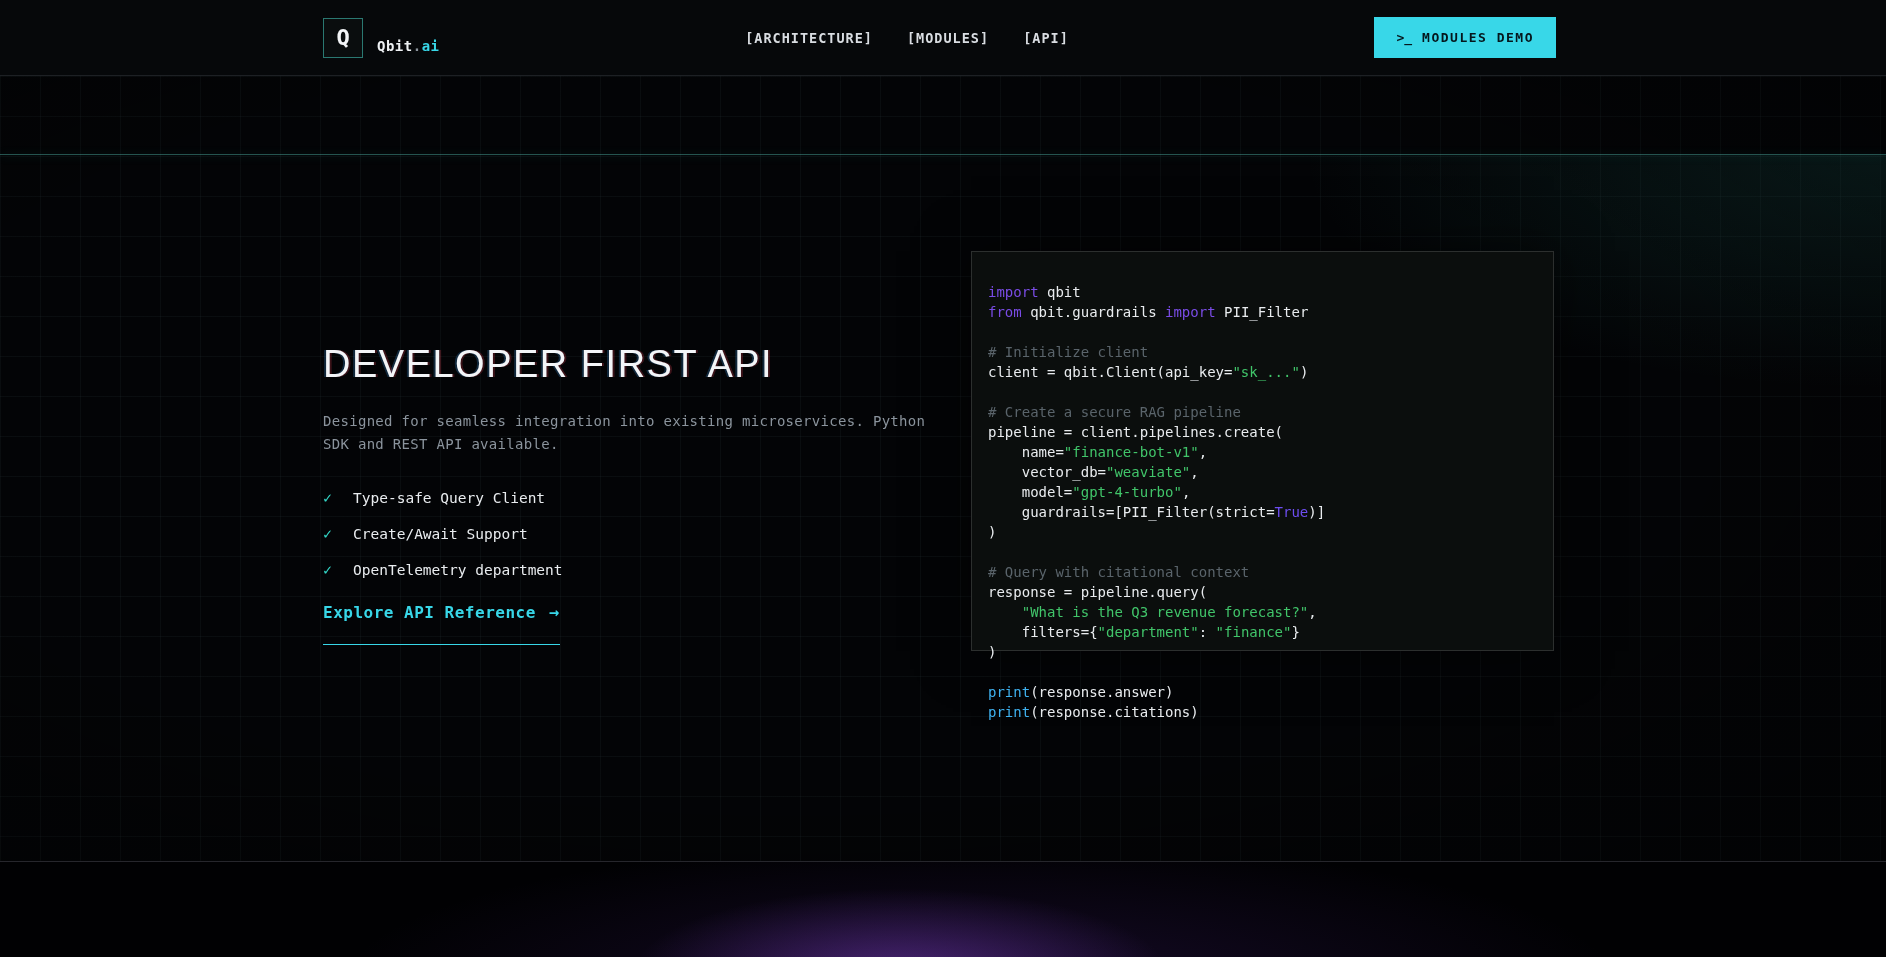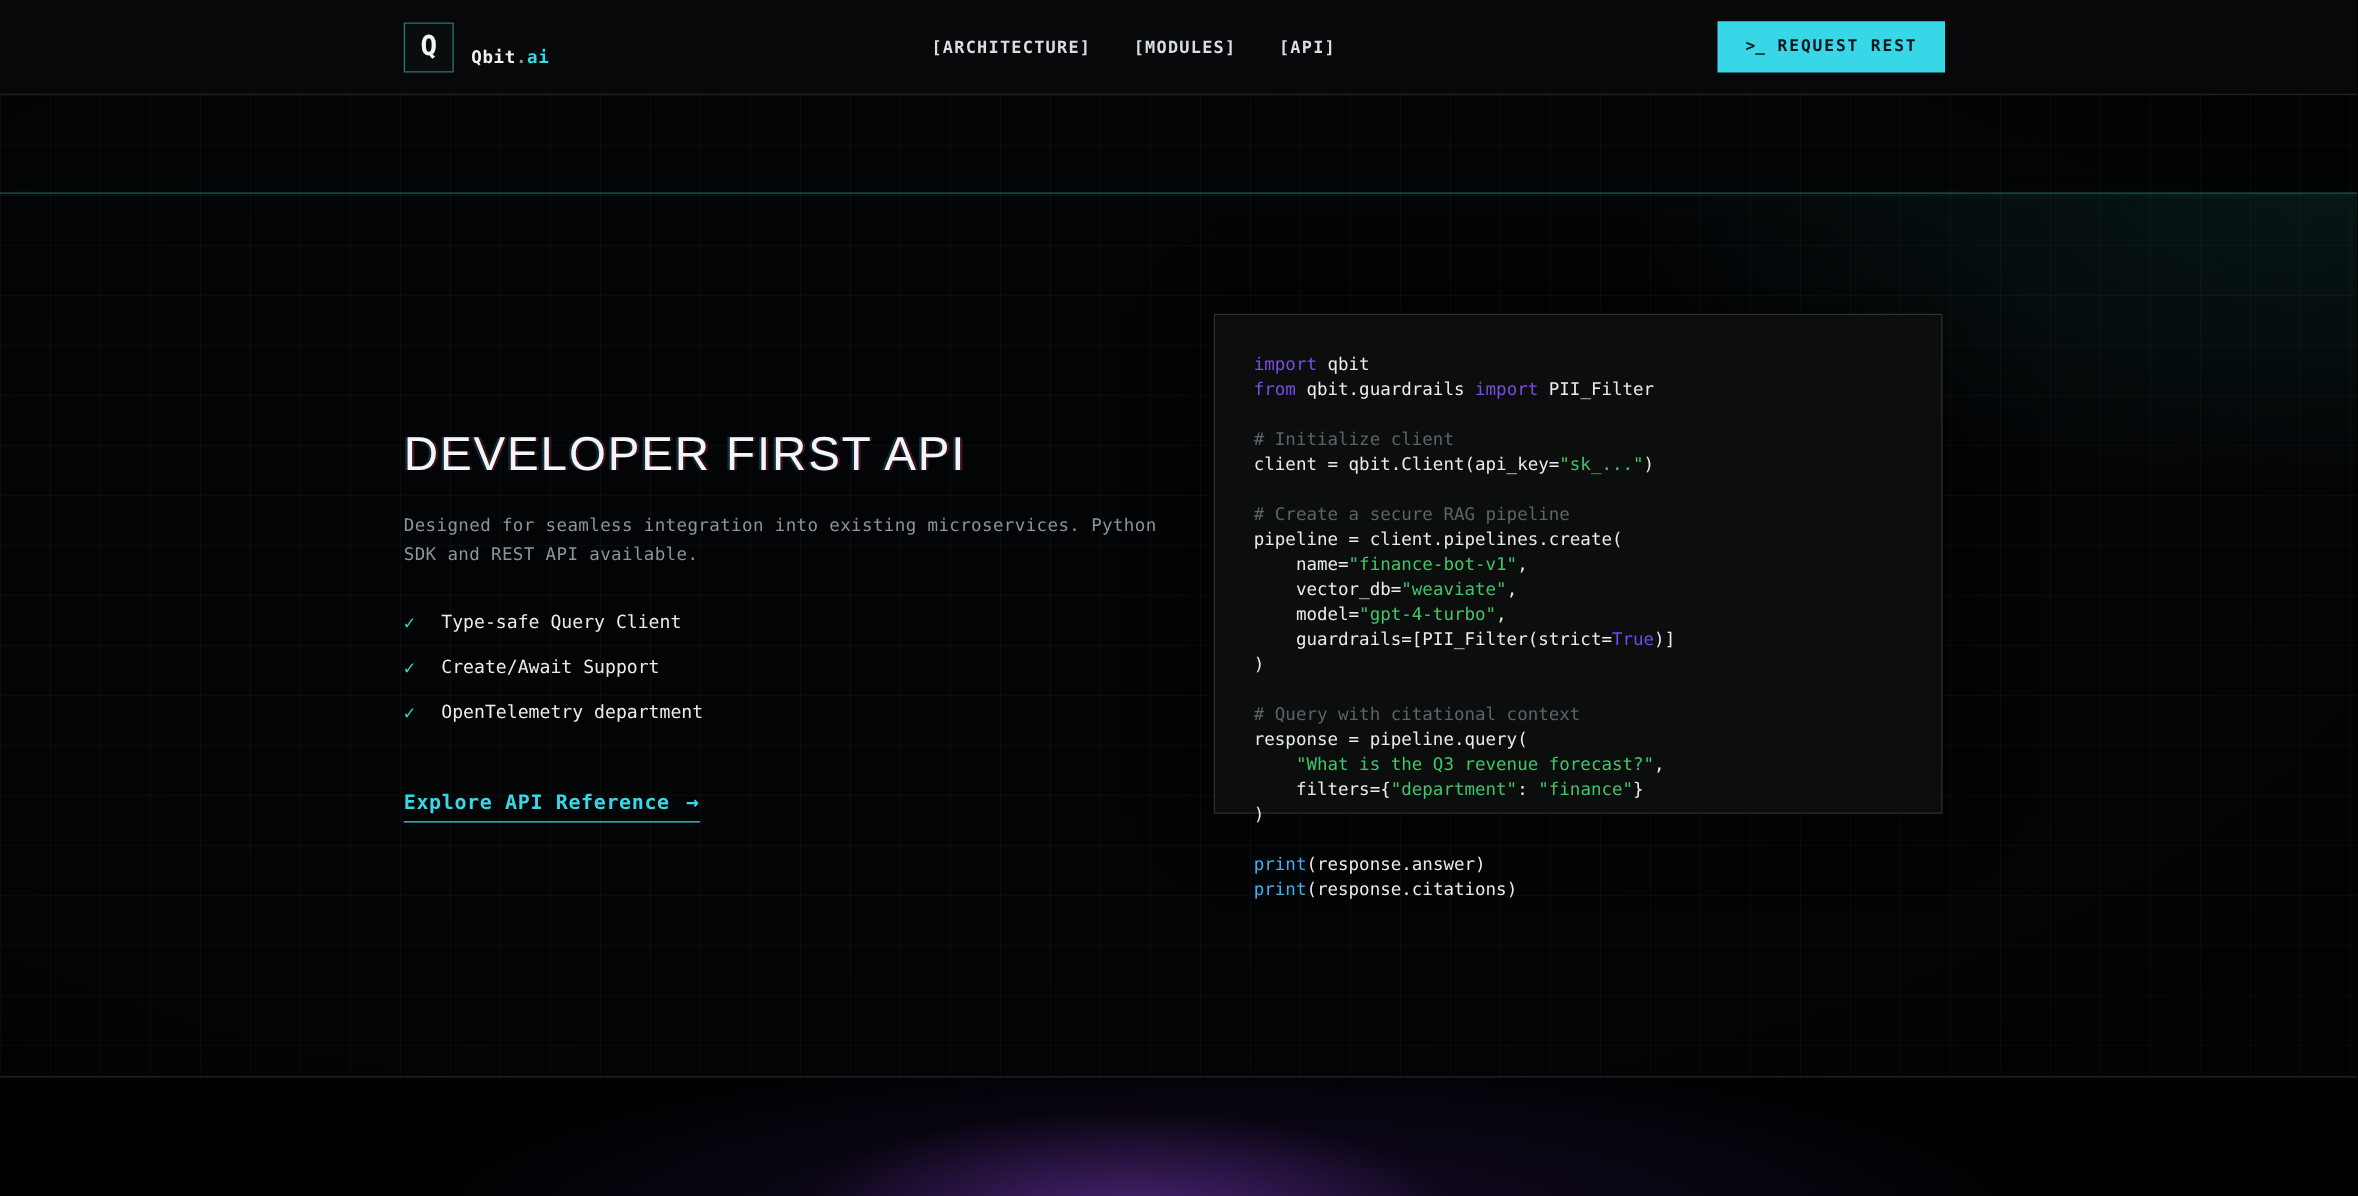--- a/index.html
+++ b/index.html
@@ -67,30 +67,30 @@
     text-shadow:2px 0 0 rgba(255,70,90,0.22), -2px 0 0 rgba(70,170,255,0.22);
   }
   .hero-desc { margin:26px 0 0; font-size:14px; line-height:23px; color:#8b949d; letter-spacing:0.3px; }
   .feature-list { list-style:none; margin:32px 0 0; padding:0; }
   .feature-list li {
     display:flex; align-items:center; gap:21px; height:20px; margin-bottom:16px;
     font-size:14.5px; color:#e9ecef;
   }
   .check { color:var(--accent-teal); font-size:15px; }
   .api-link {
-    display:inline-flex; gap:13px; margin-top:36px; padding-bottom:5px;
+    display:inline-flex; align-items:center; gap:13px; margin-top:6px; padding-bottom:22px;
     border-bottom:1px solid var(--accent-cyan); color:var(--accent-cyan);
     font-weight:bold; font-size:16px; letter-spacing:0.5px; cursor:pointer; text-decoration:none;
   }
   .api-arrow { font-size:17px; }
 
   
   .code-panel {
     position:absolute; left:971px; top:251px; width:583px; height:400px; box-sizing:border-box;
-    background:#0b0e0d; border:1px solid #2c2f2e; padding:30px 18px 0 31px;
+    background:#0b0e0d; border:1px solid #2c2f2e; padding:30px 18px 0 16px;
     box-shadow:0 0 50px rgba(0,0,0,0.55); z-index:4;
   }
   .code-block { margin:0; }
   .code-line { font-size:14px; line-height:20px; white-space:pre; color:#e9ecef; }
   .tok-pl { color:#e9ecef; }
   .tok-kw { color:var(--kw); }
   .tok-st { color:var(--st); }
   .tok-fn { color:var(--fn);text-align:center; }
   .tok-bo { color:var(--bo); }
   .tok-co { color:var(--co); }
@@ -126,21 +126,21 @@
     </div>
 
     <nav class="main-nav">
         <a class="nav-link">[ARCHITECTURE]</a>
         <a class="nav-link">[MODULES]</a>
         <a class="nav-link">[API]</a>
       </nav>
 
     <button class="cta">
       <span class="cta-icon">&gt;_</span>
-      <span>REQUEST REST</span>
+      <span>MODULES DEMO</span>
     </button>
   </header>
 
   <main>
     <section class="hero">
       <h1 class="hero-title">DEVELOPER FIRST API</h1>
       <p class="hero-desc">Designed for seamless integration into existing microservices. Python SDK and REST API available.</p>
       <ul class="feature-list">
           <li>
             <span class="check">✓</span>

